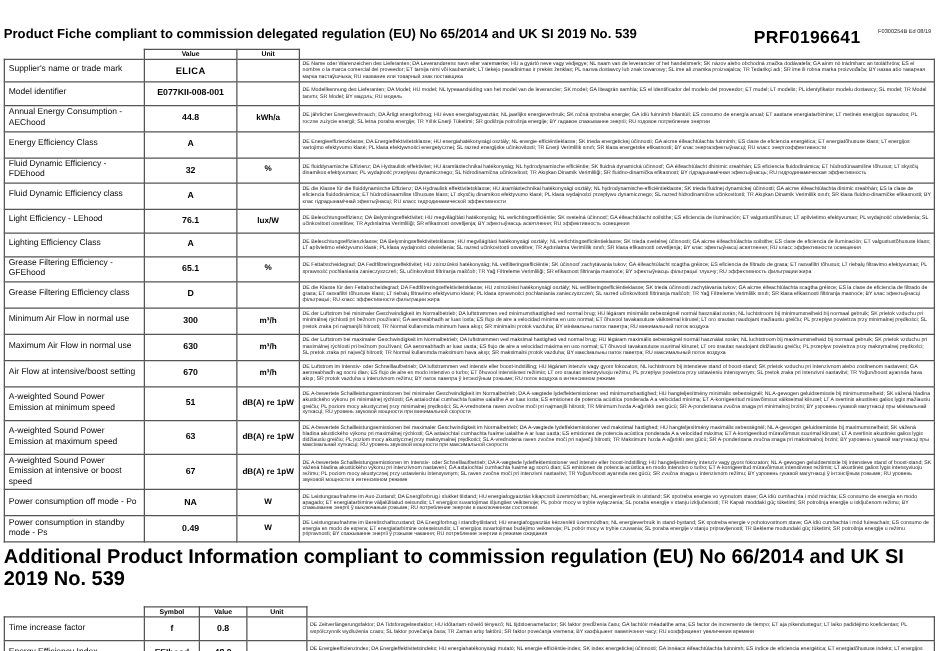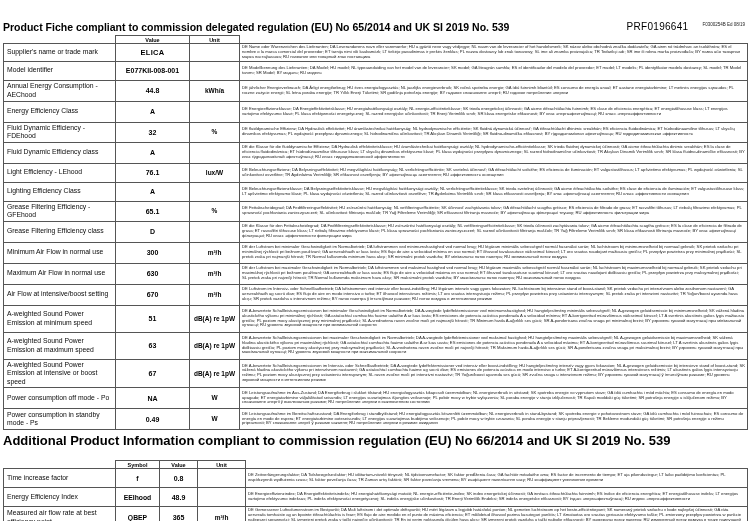--- a/index.html
+++ b/index.html
@@ -1,37 +1,37 @@
 <!DOCTYPE html>
 <html><head>
 <meta charset="utf-8">
 <style>
   html,body{margin:0;padding:0;background:#fff;}
   body{width:750px;height:521px;font-family:"Liberation Sans",sans-serif;color:#000;overflow:hidden;}
   .sheet{position:relative;width:744px;margin:0 3px;}
   .header-bar{display:flex;align-items:flex-start;justify-content:space-between;padding-top:21px;}
   .page-title{font-size:10.5px;font-weight:bold;margin:0;letter-spacing:0;}
   .doc-ids{display:flex;align-items:flex-start;gap:14px;padding-right:2px;white-space:nowrap;}
-  .doc-number{font-size:10px;font-weight:normal;letter-spacing:.3px;text-align:right;}
+  .doc-number{font-size:14px;font-weight:bold;letter-spacing:.3px;text-align:right;}
   .doc-code{font-size:4.5px;color:#222;margin-top:1px;}
   table{border-collapse:collapse;width:744px;table-layout:fixed;margin-top:2px;}
   td{border:1px solid #555;vertical-align:middle;overflow:hidden;}
   td.nb{border:none;}
   .hdr{font-size:5.5px;font-weight:bold;text-align:center;height:7px;padding:0;}
   .lbl{font-size:6.8px;padding:1px 2px 1px 3px;line-height:1.25;color:#0a0a0a;}
   .val{font-size:7px;font-weight:bold;text-align:center;padding:0 1px;}
   .val-big{font-size:7.5px;letter-spacing:.3px;}
   .sym{font-size:6.8px;font-weight:bold;text-align:center;padding:0 1px;}
   .unit{font-size:6.5px;font-weight:bold;text-align:center;line-height:1.15;padding:0 1px;}
   .trn{font-size:4.2px;line-height:1.16;color:#222;padding:1px 2px;text-align:left;word-break:break-word;}
   tr.r-xs td{height:13px;}
   tr.r-s td{height:16px;}
   tr.r-m td{height:18px;}
   tr.r-l td{height:24px;}
-  .section-title{font-size:13px;font-weight:bold;margin:3px 0 12px 0;}
+  .section-title{font-size:16px;font-weight:bold;margin:3px 0 12px 0;}
   
   .t1 col.c-lbl{width:112px;} .t1 col.c-val{width:74px;} .t1 col.c-unit{width:50px;} .t1 col.c-trn{width:508px;}
   
   .t2 col.c-lbl{width:112px;} .t2 col.c-sym{width:44px;} .t2 col.c-val{width:38px;} .t2 col.c-unit{width:48px;} .t2 col.c-trn{width:502px;}
 </style>
 </head>
 <body>
 
 <div class="sheet">
 

